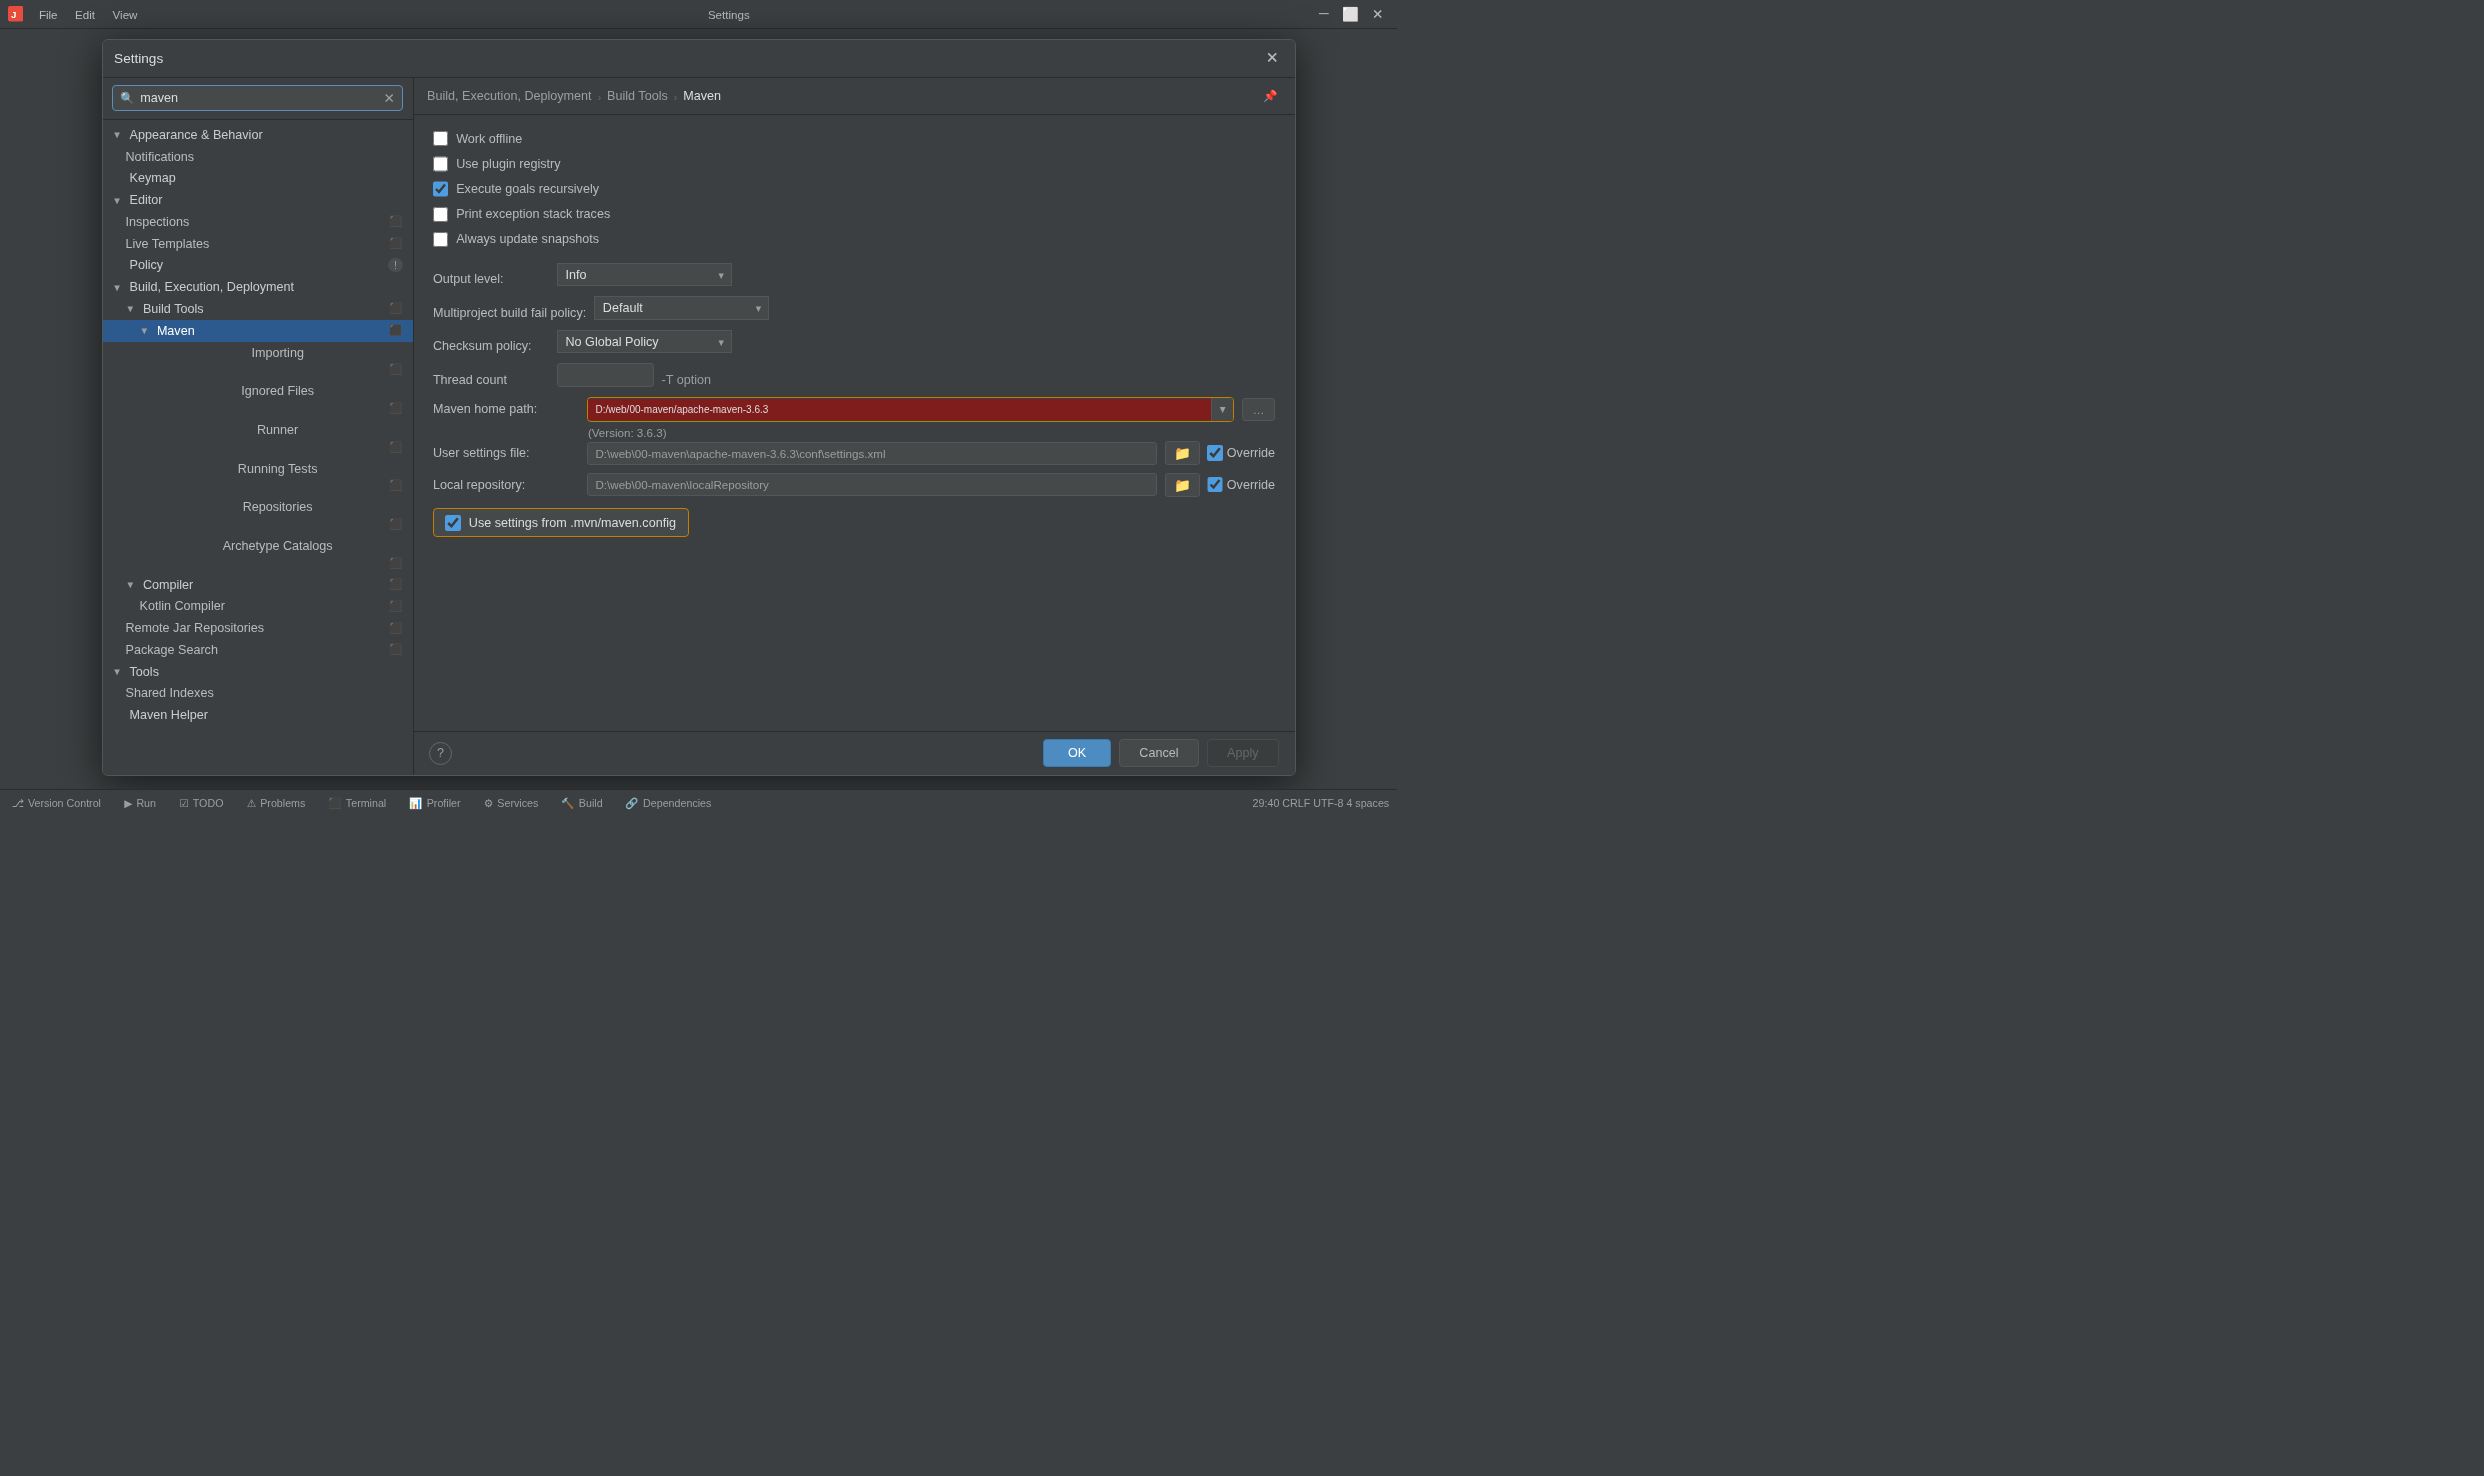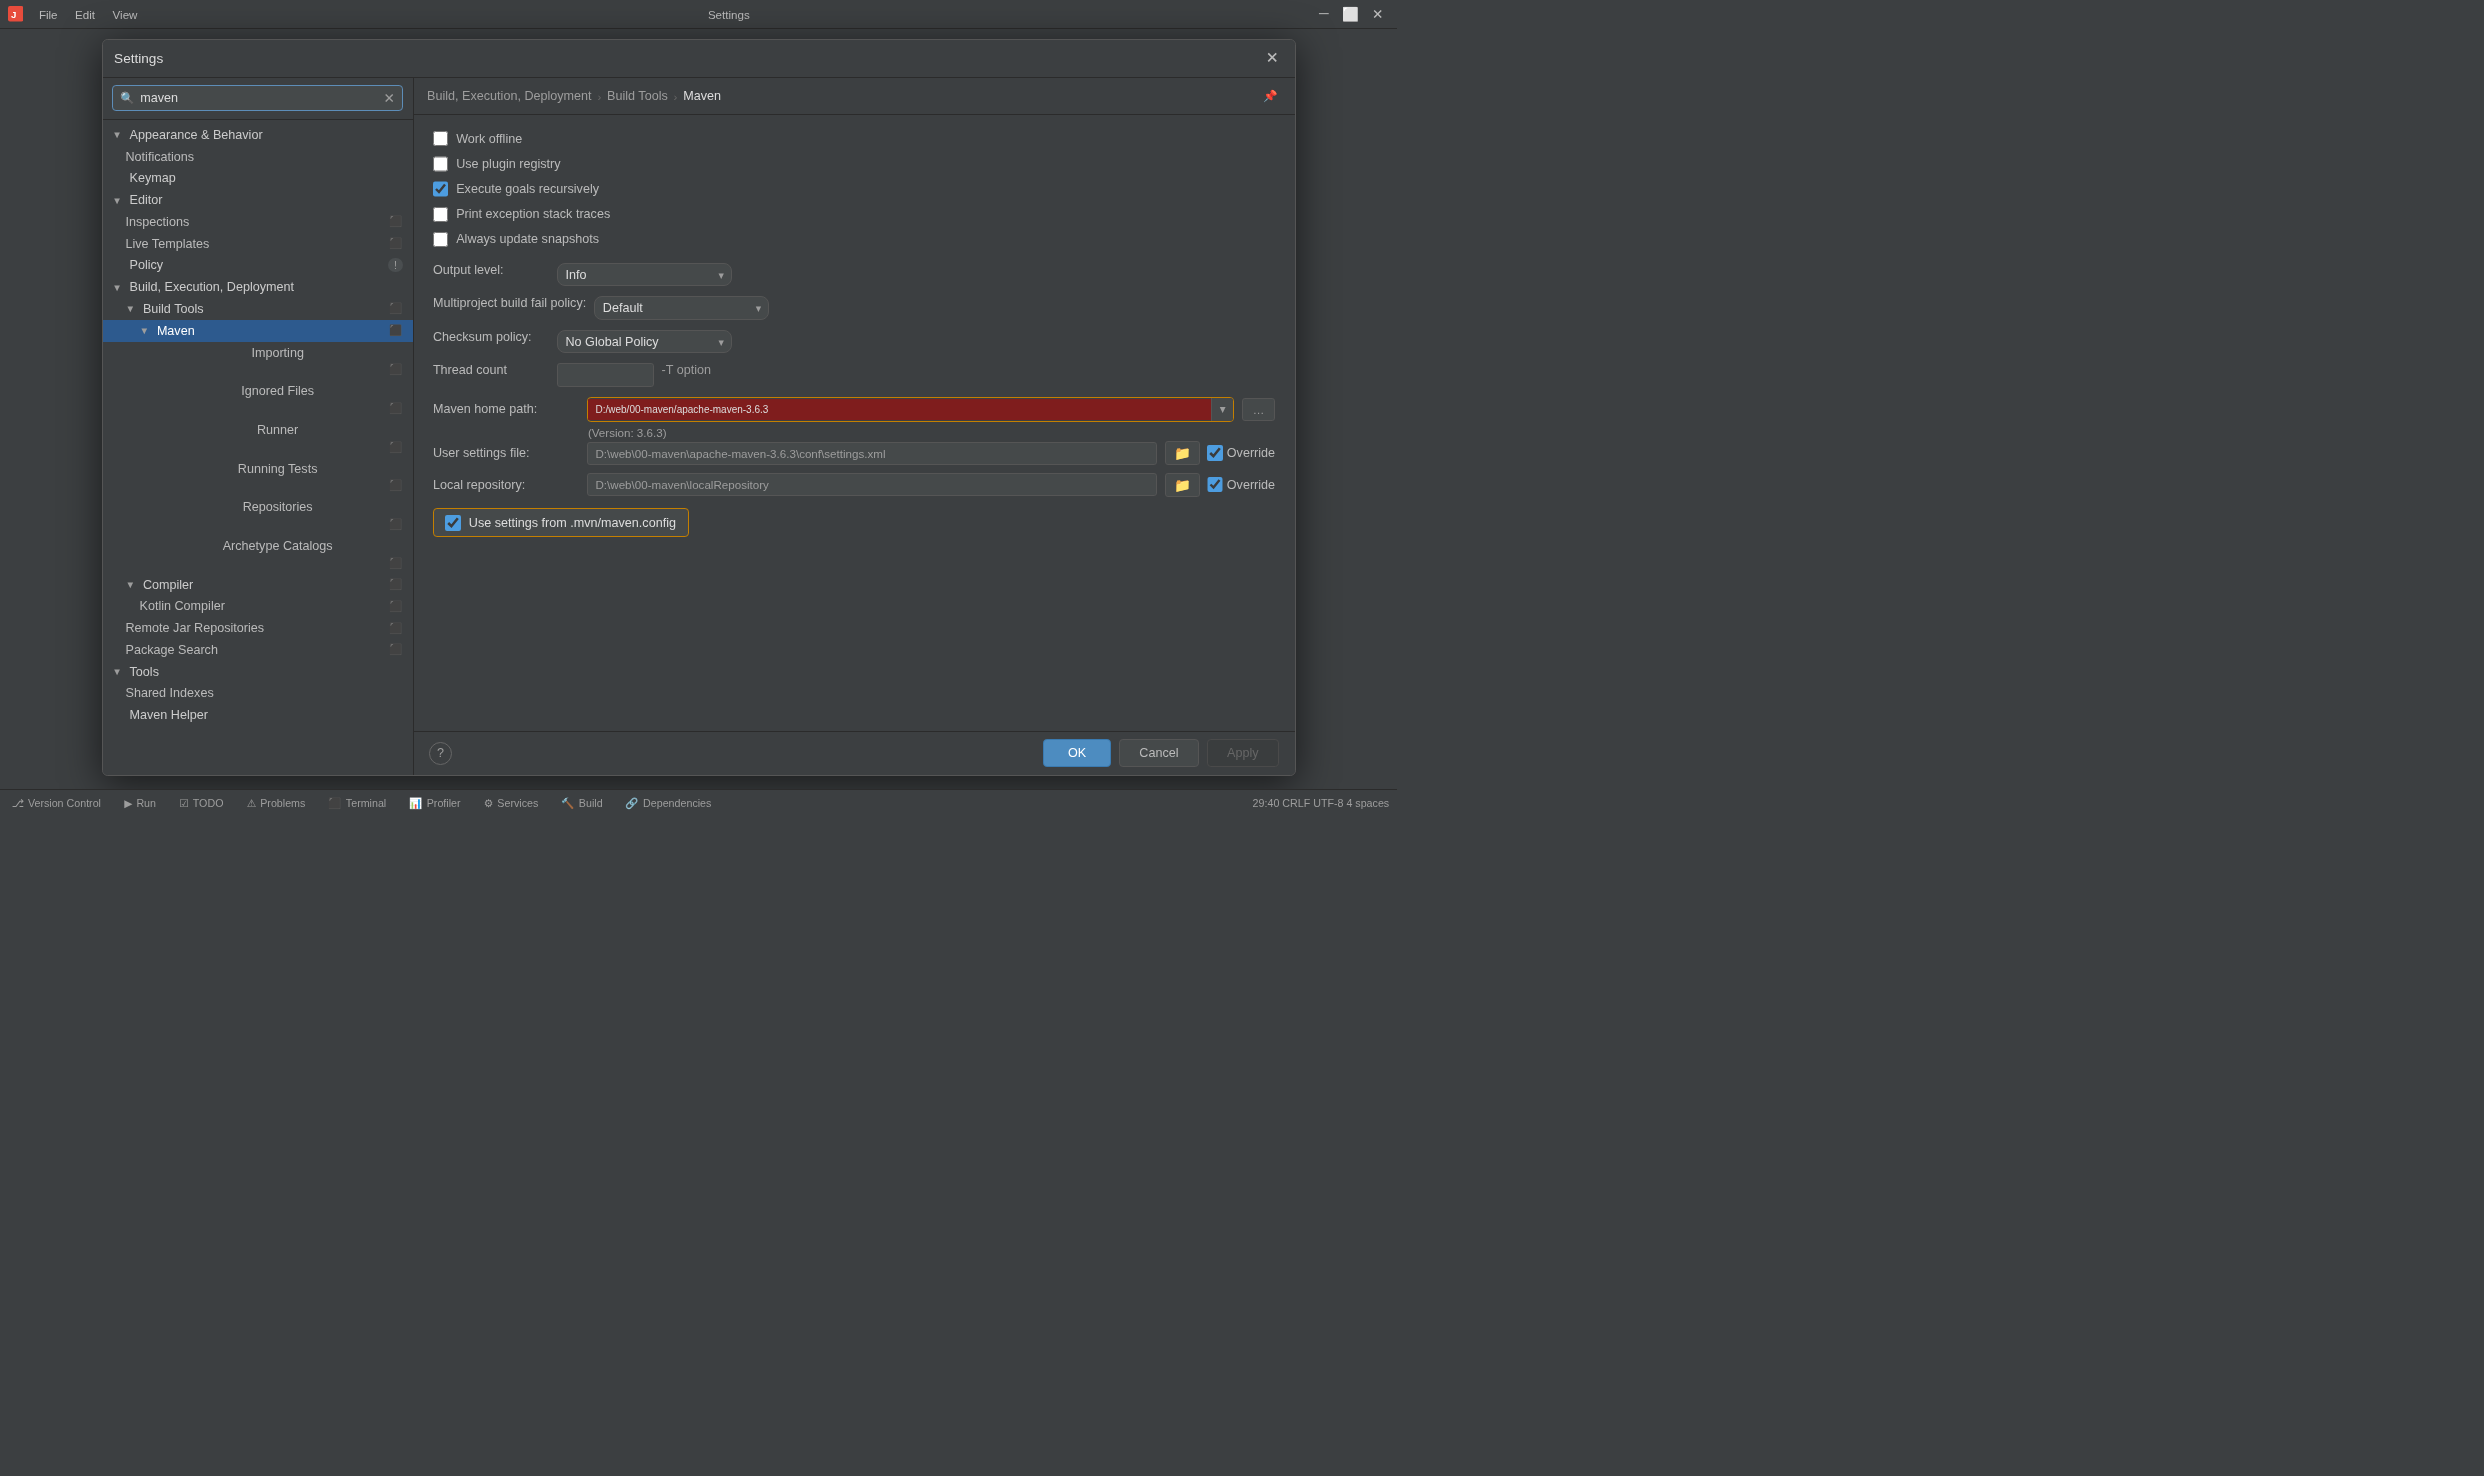--- a/index.html
+++ b/index.html
@@ -207,21 +207,21 @@
 
     
     .settings-form {
       flex: 1;
       padding: 15.5px 19.4px;
       overflow-y: auto;
     }
 
     .form-row {
       display: flex;
-      align-items: flex-start;
+      align-items: flex-end;
       margin-bottom: 9.7px;
       gap: 7.8px;
     }
 
     .checkbox-row {
       display: flex;
       align-items: center;
       gap: 7.8px;
       margin-bottom: 9.7px;
     }
@@ -240,21 +240,21 @@
     .form-label {
       color: #bbb;
       font-size: 12.6px;
       min-width: 116px;
       flex-shrink: 0;
     }
 
     .form-select {
       background: #45494a;
       border: 1px solid #555;
-      border-radius: 8px;
+      border-radius: 0;
       color: #ddd;
       font-size: 12.6px;
       padding: 3.9px 23px 3.9px 7.8px;
       cursor: pointer;
       outline: none;
       width: 175px;
       appearance: none;
       -webkit-appearance: none;
     }
     .select-wrapper {

